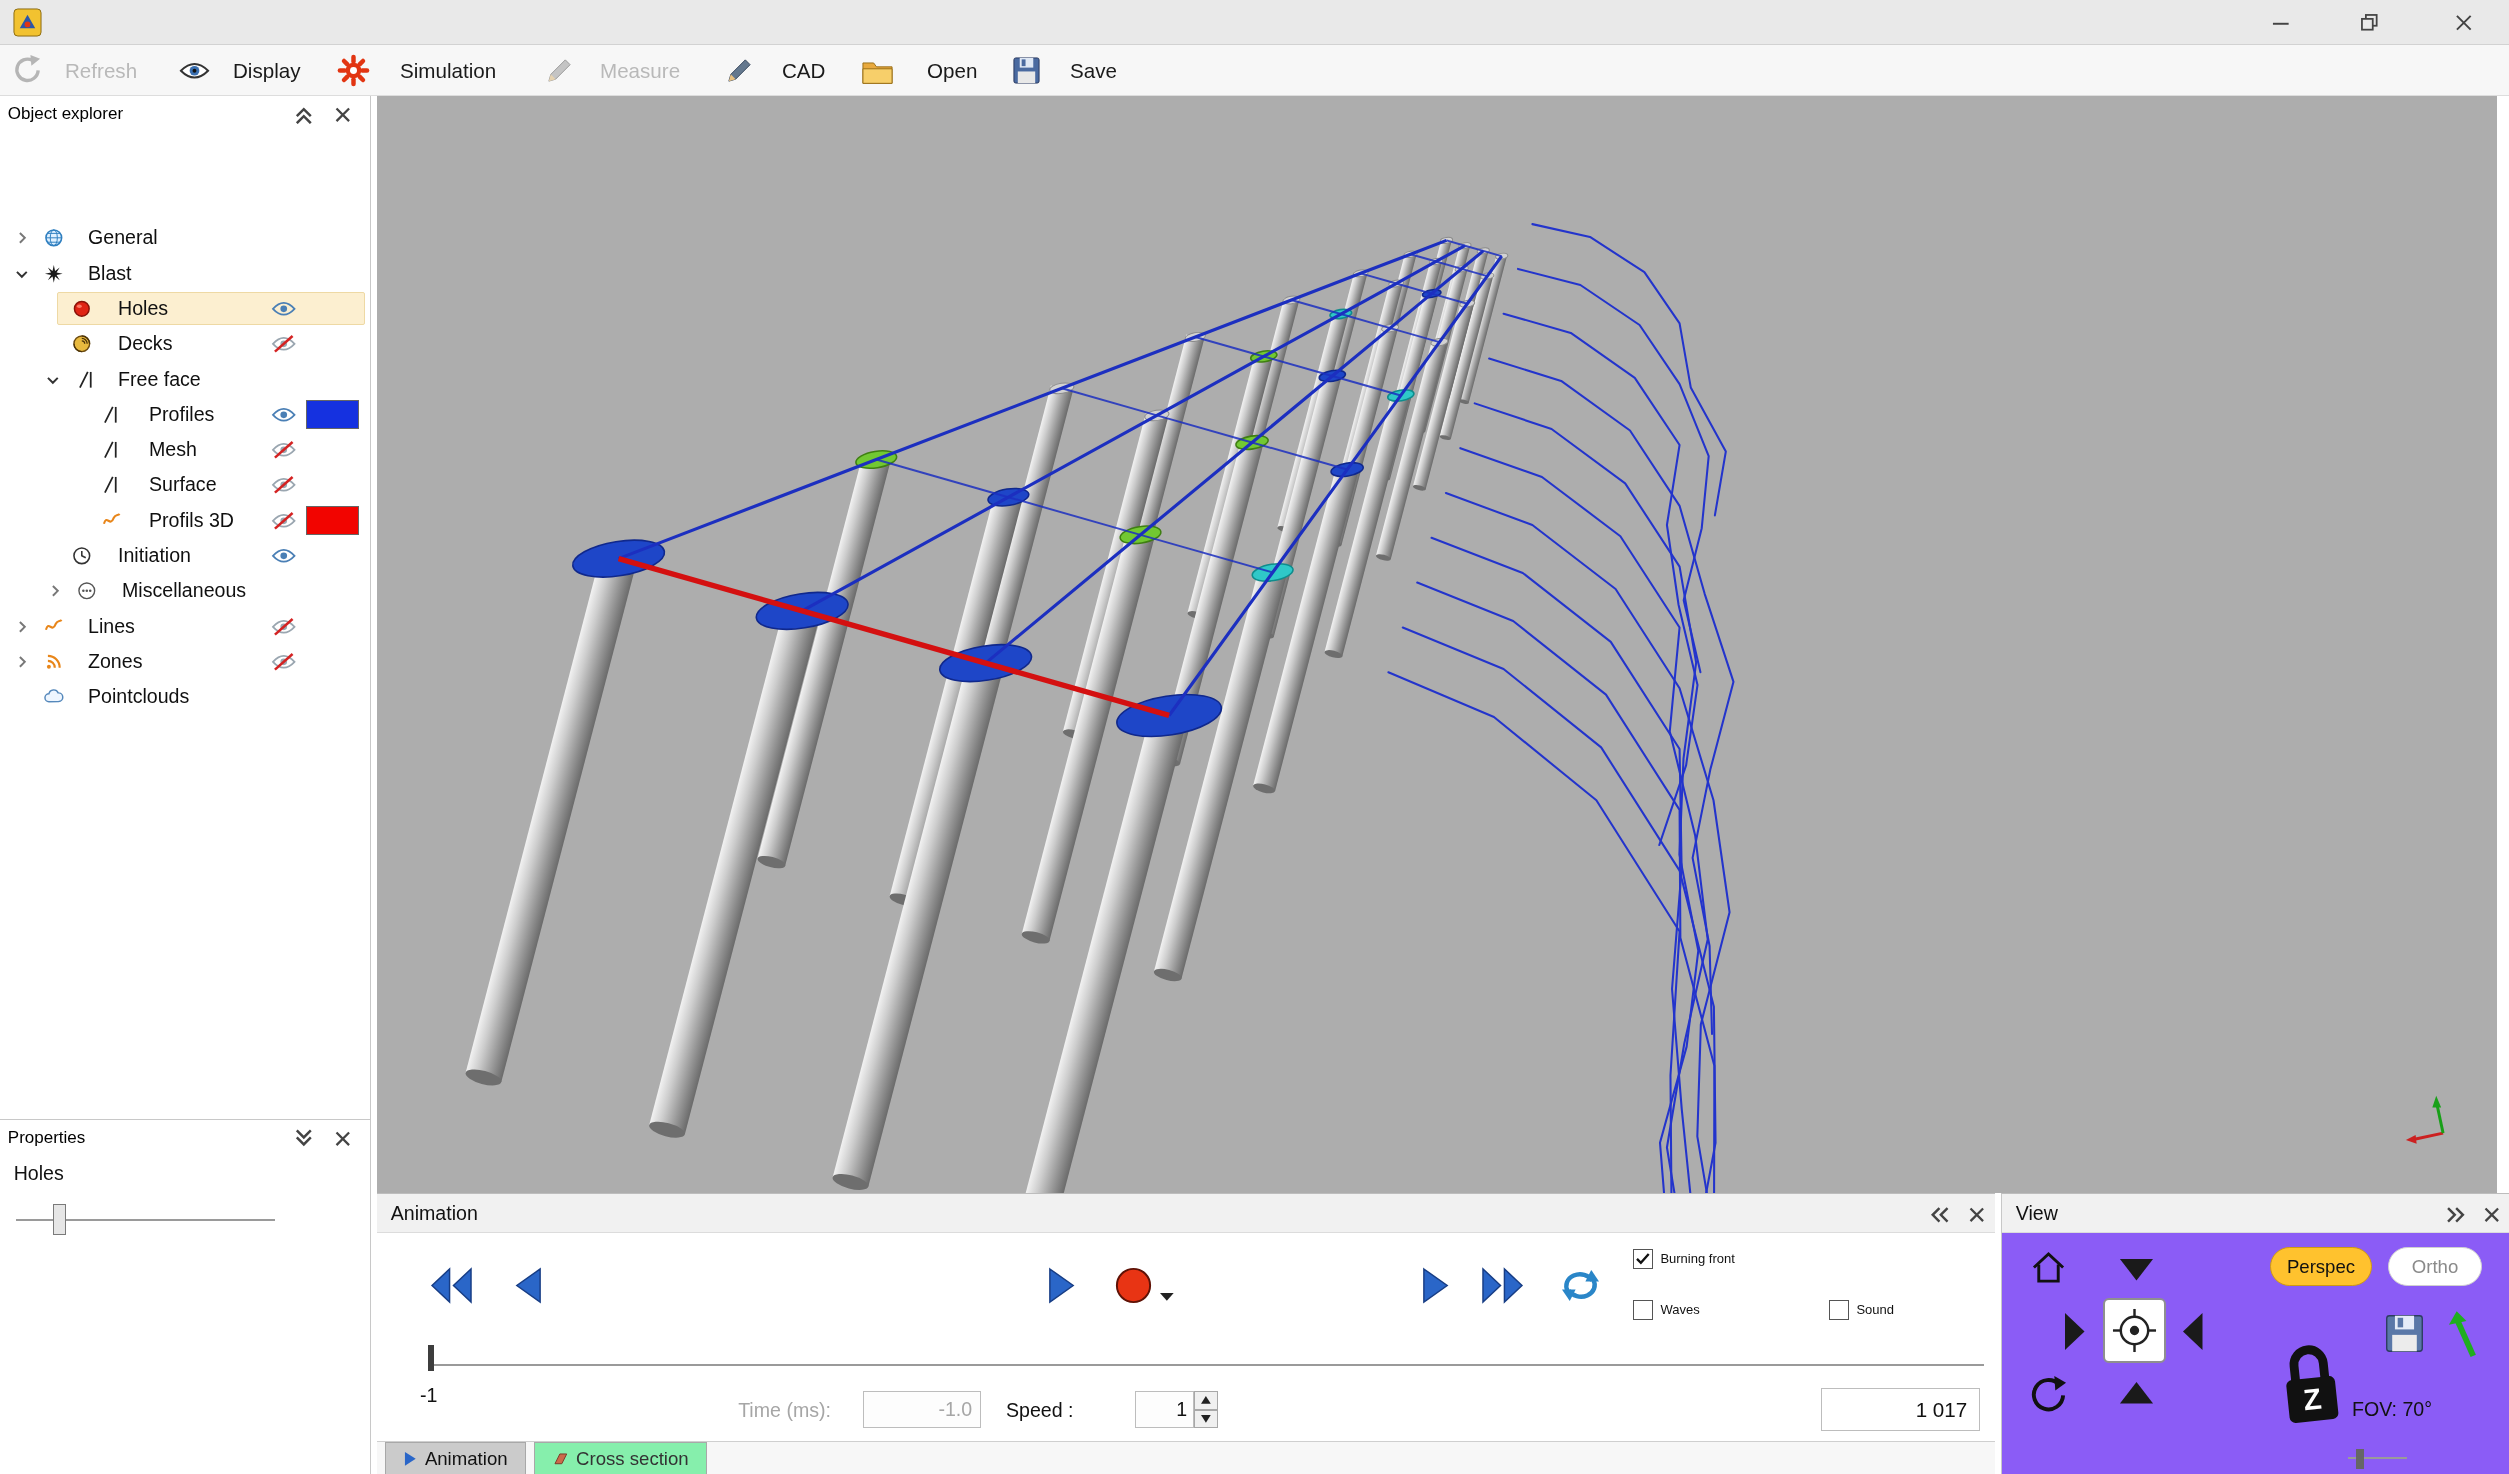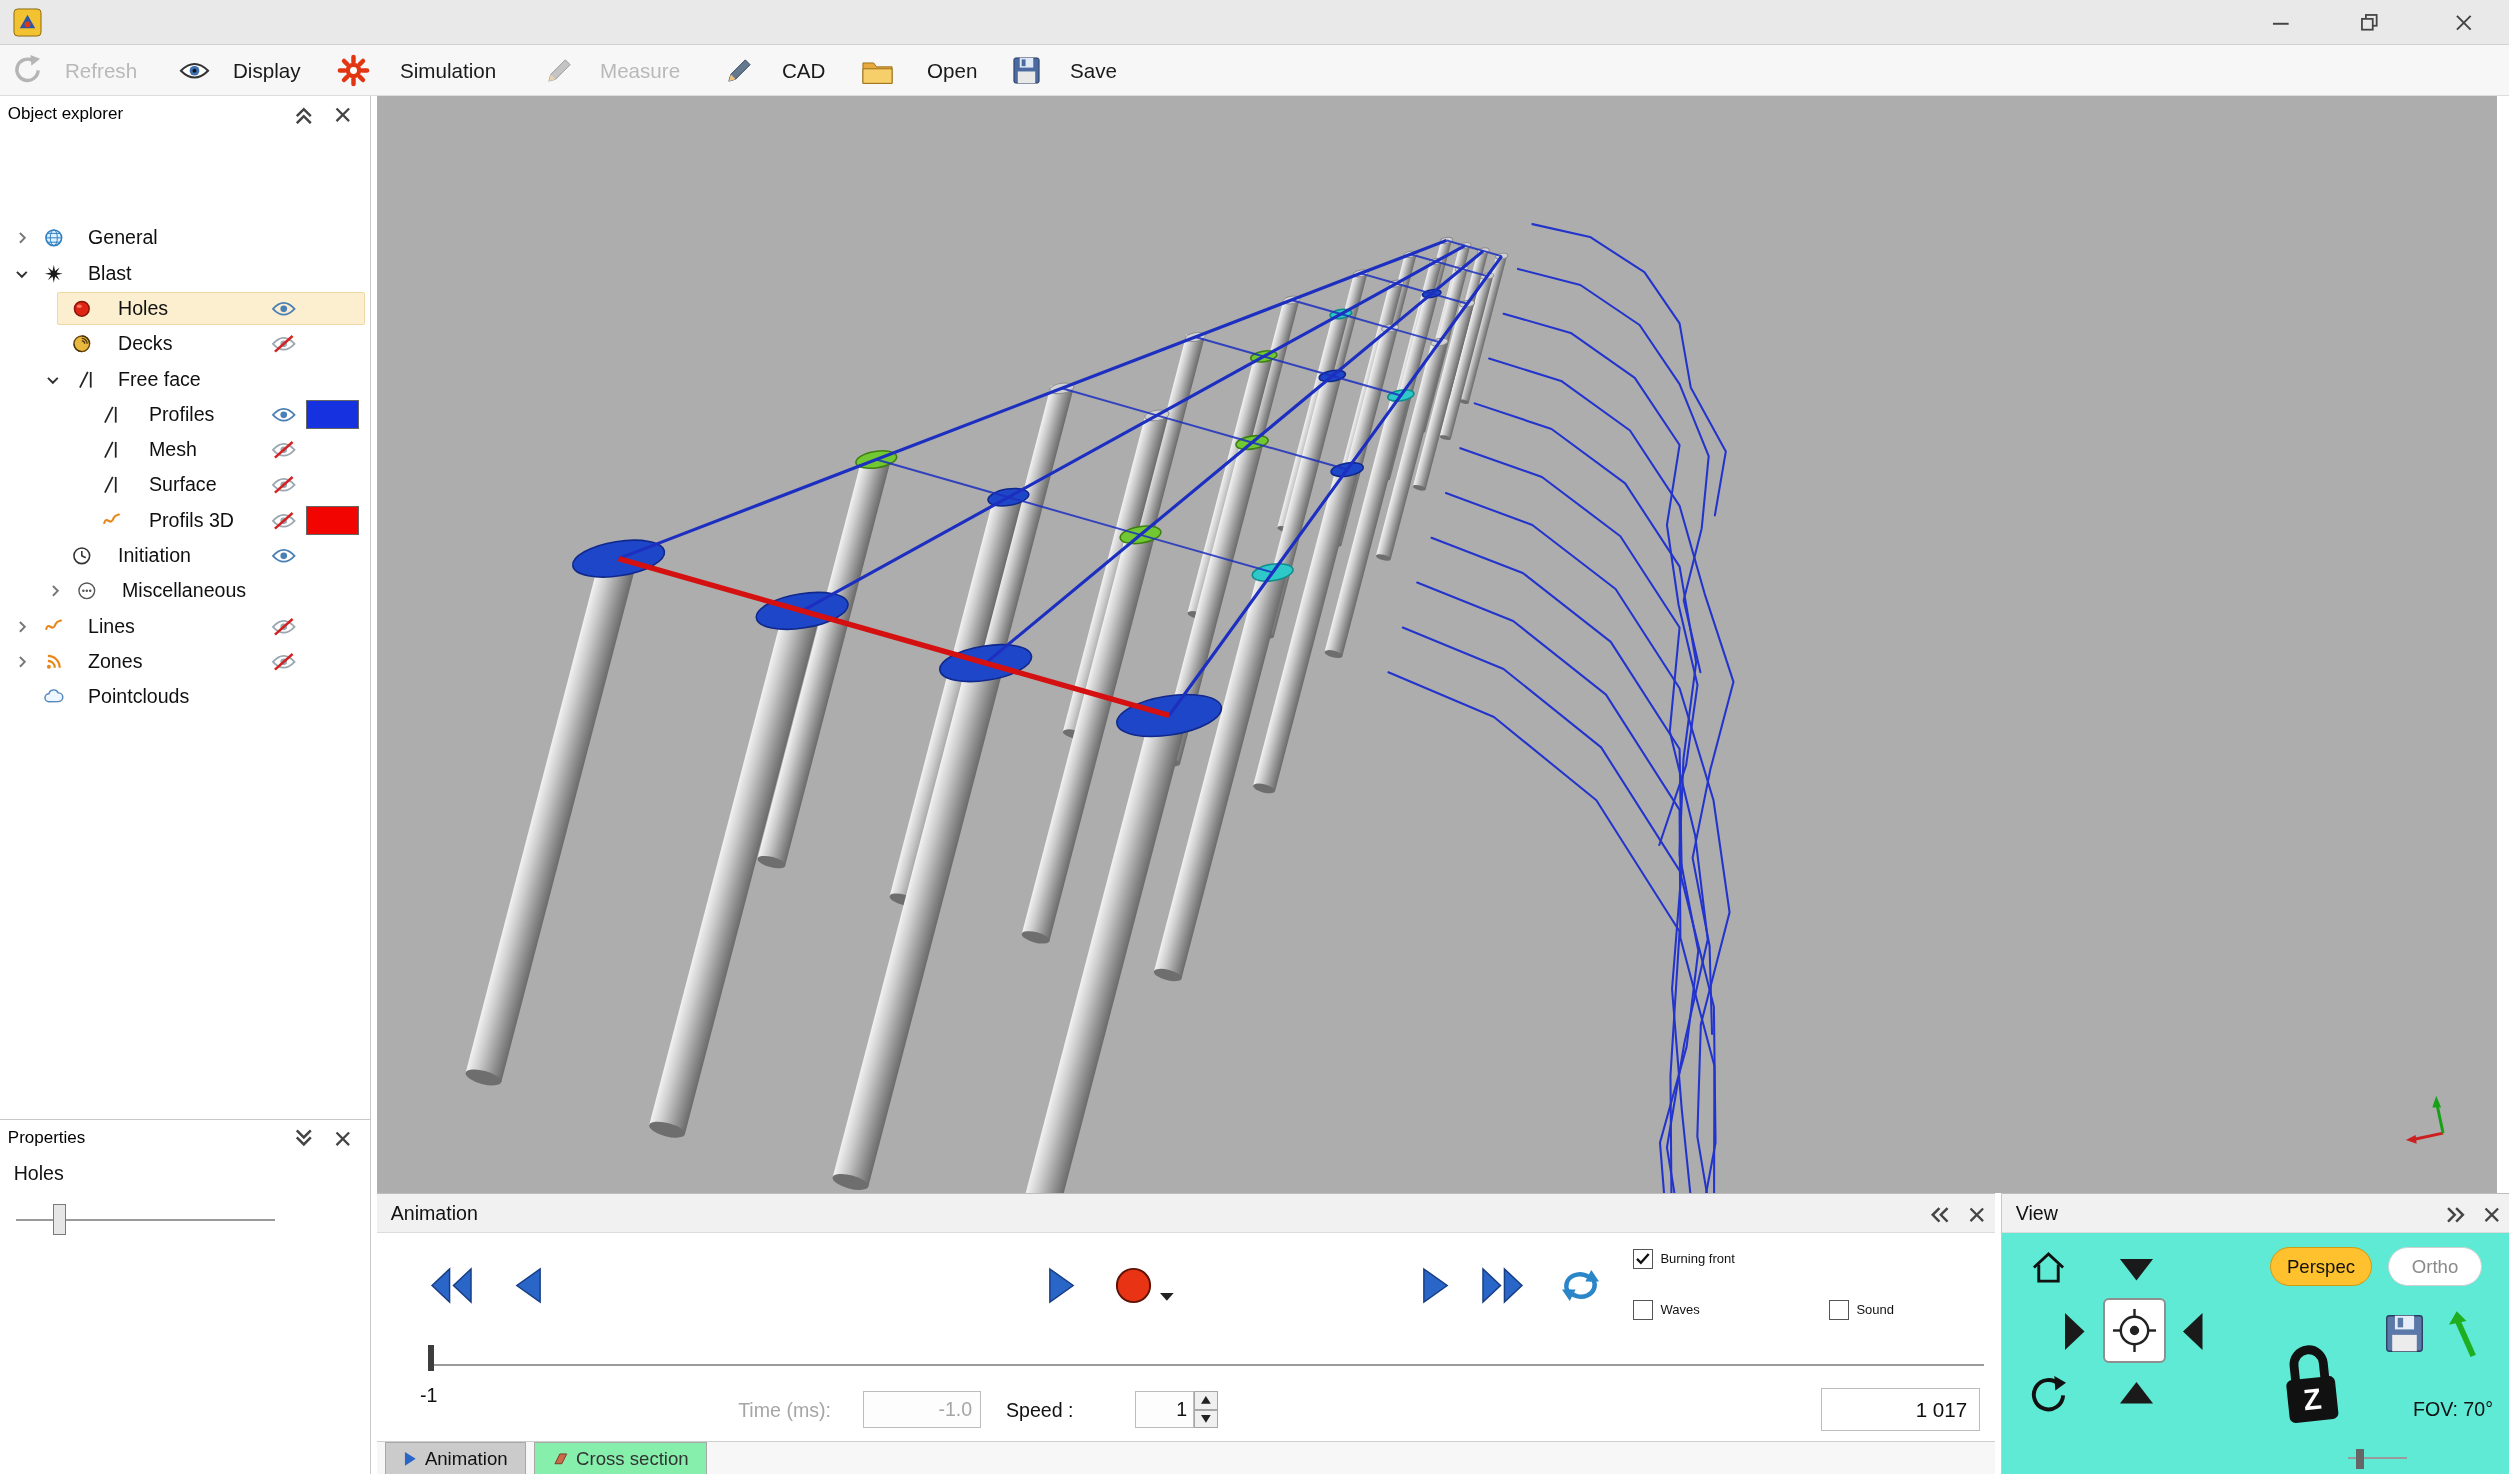--- a/index.html
+++ b/index.html
@@ -48,21 +48,21 @@
   .chk .clabel{font-size:13px;color:#111}
   .field{position:absolute;height:37px;border:1px solid #bdbdbd;background:#fdfdfd;font-size:19.6px;text-align:right;font-family:"Liberation Sans",sans-serif}
   .steppers{position:absolute;width:23.5px;height:37px;display:flex;flex-direction:column}
   .steppers>div{flex:1;background:#f0f0f0;border:1px solid #a8a8a8;display:flex;align-items:center;justify-content:center}
   .tabbar{position:absolute;left:0;bottom:0;right:0;height:33px;background:#f7f7f7;border-top:1px solid #cfcfcf;display:flex;align-items:stretch}
   .tab{display:flex;align-items:center;gap:7.8px;padding:0 17.6px;font-size:18.6px;border:1px solid #a8a8a8;border-bottom:none;margin-left:7.8px}
   .tab.active{background:#cbcbcb;color:#111}
   .tab.inactive{background:#86efac;color:#333}
 
   
-  .viewpanel{position:absolute;left:2001px;top:1193px;width:508px;height:281px;background:#5eead4;border-top:1px solid #bdbdbd;border-left:1px solid #c8c8c8}
+  .viewpanel{position:absolute;left:2001px;top:1193px;width:508px;height:281px;background:#8b5cf6;border-top:1px solid #bdbdbd;border-left:1px solid #c8c8c8}
   .pill{position:absolute;height:39px;border-radius:19.6px;font-size:18.6px;display:flex;align-items:center;justify-content:center}
   .pill.on{background:#ffc22e;border:1px solid #d09a12;color:#111}
   .pill.off{background:#fff;border:1px solid #d0d0d0;color:#8a8a8a}
   .navbtn{position:absolute;display:flex;align-items:center;justify-content:center}
   .fov{position:absolute;font-size:19.6px;color:#111}
 
   .slidertrack{position:absolute;height:2px;background:#9a9a9a}
   .sliderhandle{position:absolute;background:#3d3d3d}
 </style>
 </head>
@@ -779,16 +779,16 @@
       <rect x="10" y="3.5" width="4" height="7" fill="#5a78a8"></rect>
       <rect x="6" y="16" width="18" height="12" fill="#ececec"></rect>
     </svg>
 </span>
 <span class="navbtn" style="left:2444px;top:1308px;width:39px;height:53px">
   <svg width="35" height="51" viewBox="0 0 36 52" fill="none">
       <path d="M28 48 L12 12" stroke="#1fae1f" stroke-width="6"></path>
       <polygon points="3,16 11,2 21,12" fill="#1fae1f"></polygon>
     </svg>
 </span>
-<span class="fov" style="left:2352px;top:1398px;width:141px;text-align:right">FOV: 70°</span>
+<span class="fov" style="left:2352px;top:1398px;width:141px;text-align:left">FOV: 70°</span>
 <div class="slidertrack" style="left:2348px;top:1457px;width:59px"></div>
 <div class="sliderhandle" style="left:2356px;top:1449px;width:7.8px;height:19.6px;background:#666"></div>
 
 
 </body></html>

